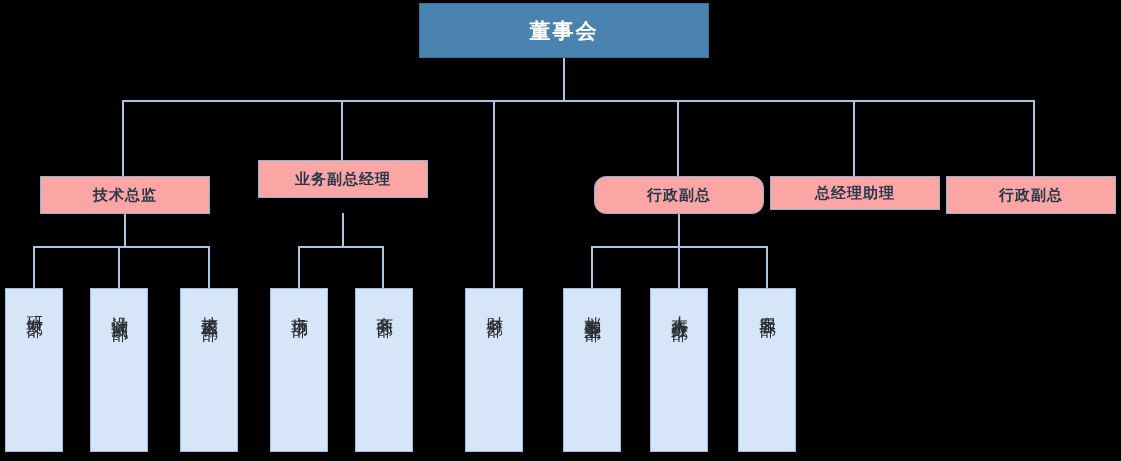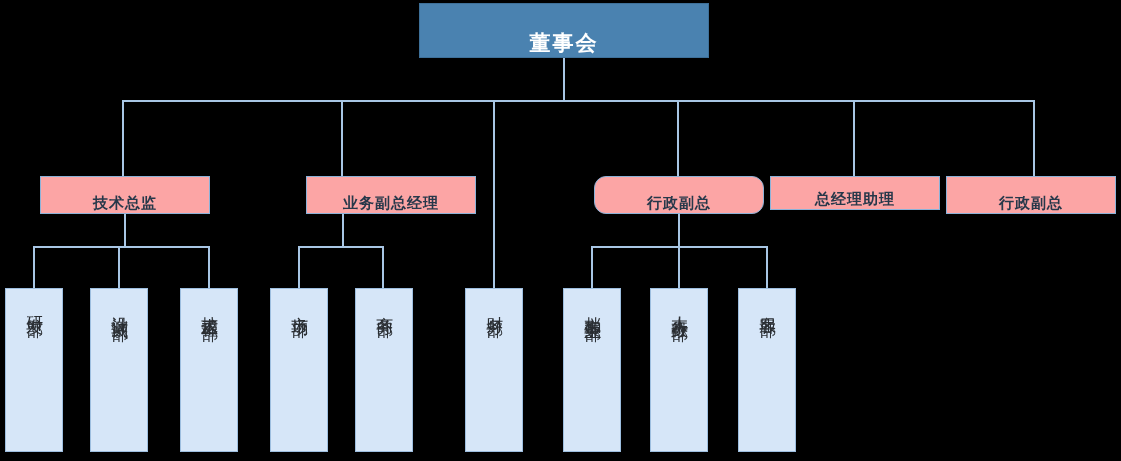--- a/index.html
+++ b/index.html
@@ -12,21 +12,21 @@
     width: 1121px;
     height: 461px;
     background: #000000;
     font-family: "Liberation Sans", "DejaVu Sans", sans-serif;
     overflow: hidden;
   }
   .node {
     position: absolute;
     box-sizing: border-box;
     display: flex;
-    align-items: flex-end;
+    align-items: center;
     justify-content: center;
     text-align: center;
   }
   
   .node-l1 {
     background: #4A82B0;
     border: 1px solid #3E7099;
     color: #FFFFFF;
     font-weight: bold;
     font-size: 21px;
@@ -99,21 +99,21 @@
   <div class="conn conn-v" style="left:678px; top:246px; height:42px;"></div>
   <div class="conn conn-v" style="left:766px; top:246px; height:42px;"></div>
 
   <div class="node node-l1" style="left:419px; top:3px; width:290px; height:55px;">
     <span>董事会</span>
   </div>
 
   <div class="node node-l2" style="left:40px; top:176px; width:170px; height:38px;">
     <span>技术总监</span>
   </div>
-  <div class="node node-l2" style="left:258px; top:176px; width:170px; height:38px;margin-left:48px;">
+  <div class="node node-l2" style="left:258px; top:160px; width:170px; height:38px;">
     <span>业务副总经理</span>
   </div>
   <div class="node node-l2" style="left:594px; top:176px; width:170px; height:38px;border-radius:12px;">
     <span>行政副总</span>
   </div>
   <div class="node node-l2" style="left:770px; top:176px; width:170px; height:34px;">
     <span>总经理助理</span>
   </div>
   <div class="node node-l2" style="left:946px; top:176px; width:170px; height:38px;">
     <span>行政副总</span>

